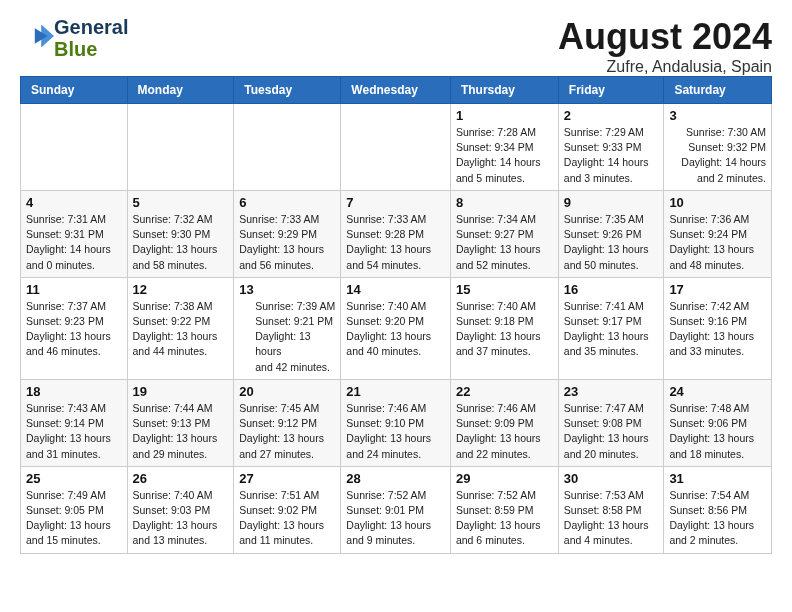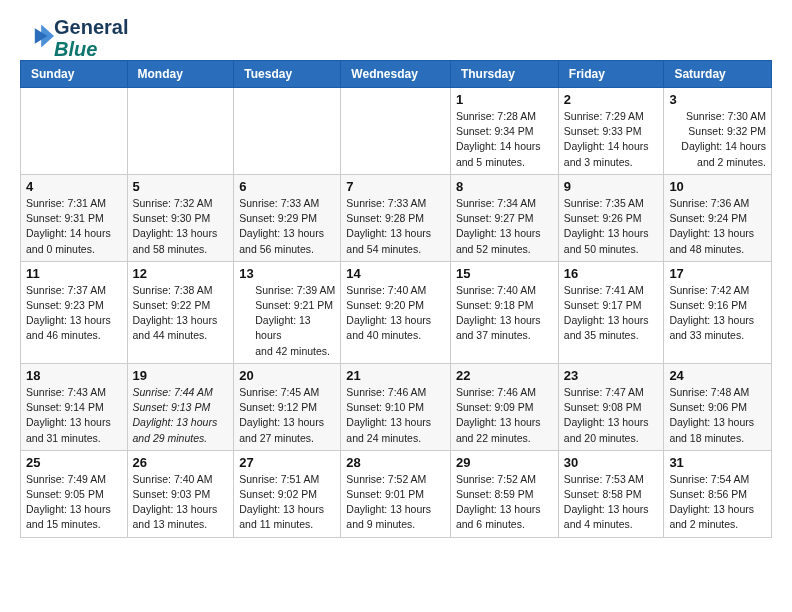--- a/index.html
+++ b/index.html
@@ -23,22 +23,21 @@
       display: flex;
       align-items: center;
     }
     .logo-text {
       font-size: 20px;
       font-weight: bold;
       color: #1a3a5c;
       line-height: 1.1;
     }
     .logo-text span {
-      color: #0f766e;
-      font-style: italic;
+      color: #4d7c0f;
     }
     .logo-icon {
       width: 32px;
       height: 28px;
       margin-left: 2px;
     }
     .title-block {
       text-align: right;
     }
     .title-block h1 {
@@ -100,20 +99,24 @@
       <div>
         <svg class="logo-icon" viewBox="0 0 50 40">
           <polygon points="30,2 50,20 30,38" fill="#4a90d9"></polygon>
           <polygon points="20,8 40,20 20,32" fill="#2a6ebb"></polygon>
         </svg>
       </div>
       <div class="logo-text">
         <div>General</div>
         <div><span>Blue</span></div>
       </div>
+    </div>
+    <div class="title-block">
+      <h1>August 2024</h1>
+      <h2>Zufre, Andalusia, Spain</h2>
     </div>
   </div>
 
   <table class="calendar">
     <thead>
       <tr>
         <th>Sunday</th>
         <th>Monday</th>
         <th>Tuesday</th>
         <th>Wednesday</th>
@@ -255,21 +258,21 @@
         <tr>
           <td>
             <span class="day-number">18</span>
             <div class="day-info" style="white-space: pre-line;">Sunrise: 7:43 AM
 Sunset: 9:14 PM
 Daylight: 13 hours
 and 31 minutes.</div>
           </td>
           <td>
             <span class="day-number">19</span>
-            <div class="day-info" style="white-space: pre-line; font-style: italic;">Sunrise: 7:44 AM
+            <div class="day-info" style="white-space: pre-line;">Sunrise: 7:44 AM
 Sunset: 9:13 PM
 Daylight: 13 hours
 and 29 minutes.</div>
           </td>
           <td>
             <span class="day-number">20</span>
             <div class="day-info" style="white-space: pre-line;">Sunrise: 7:45 AM
 Sunset: 9:12 PM
 Daylight: 13 hours
 and 27 minutes.</div>

